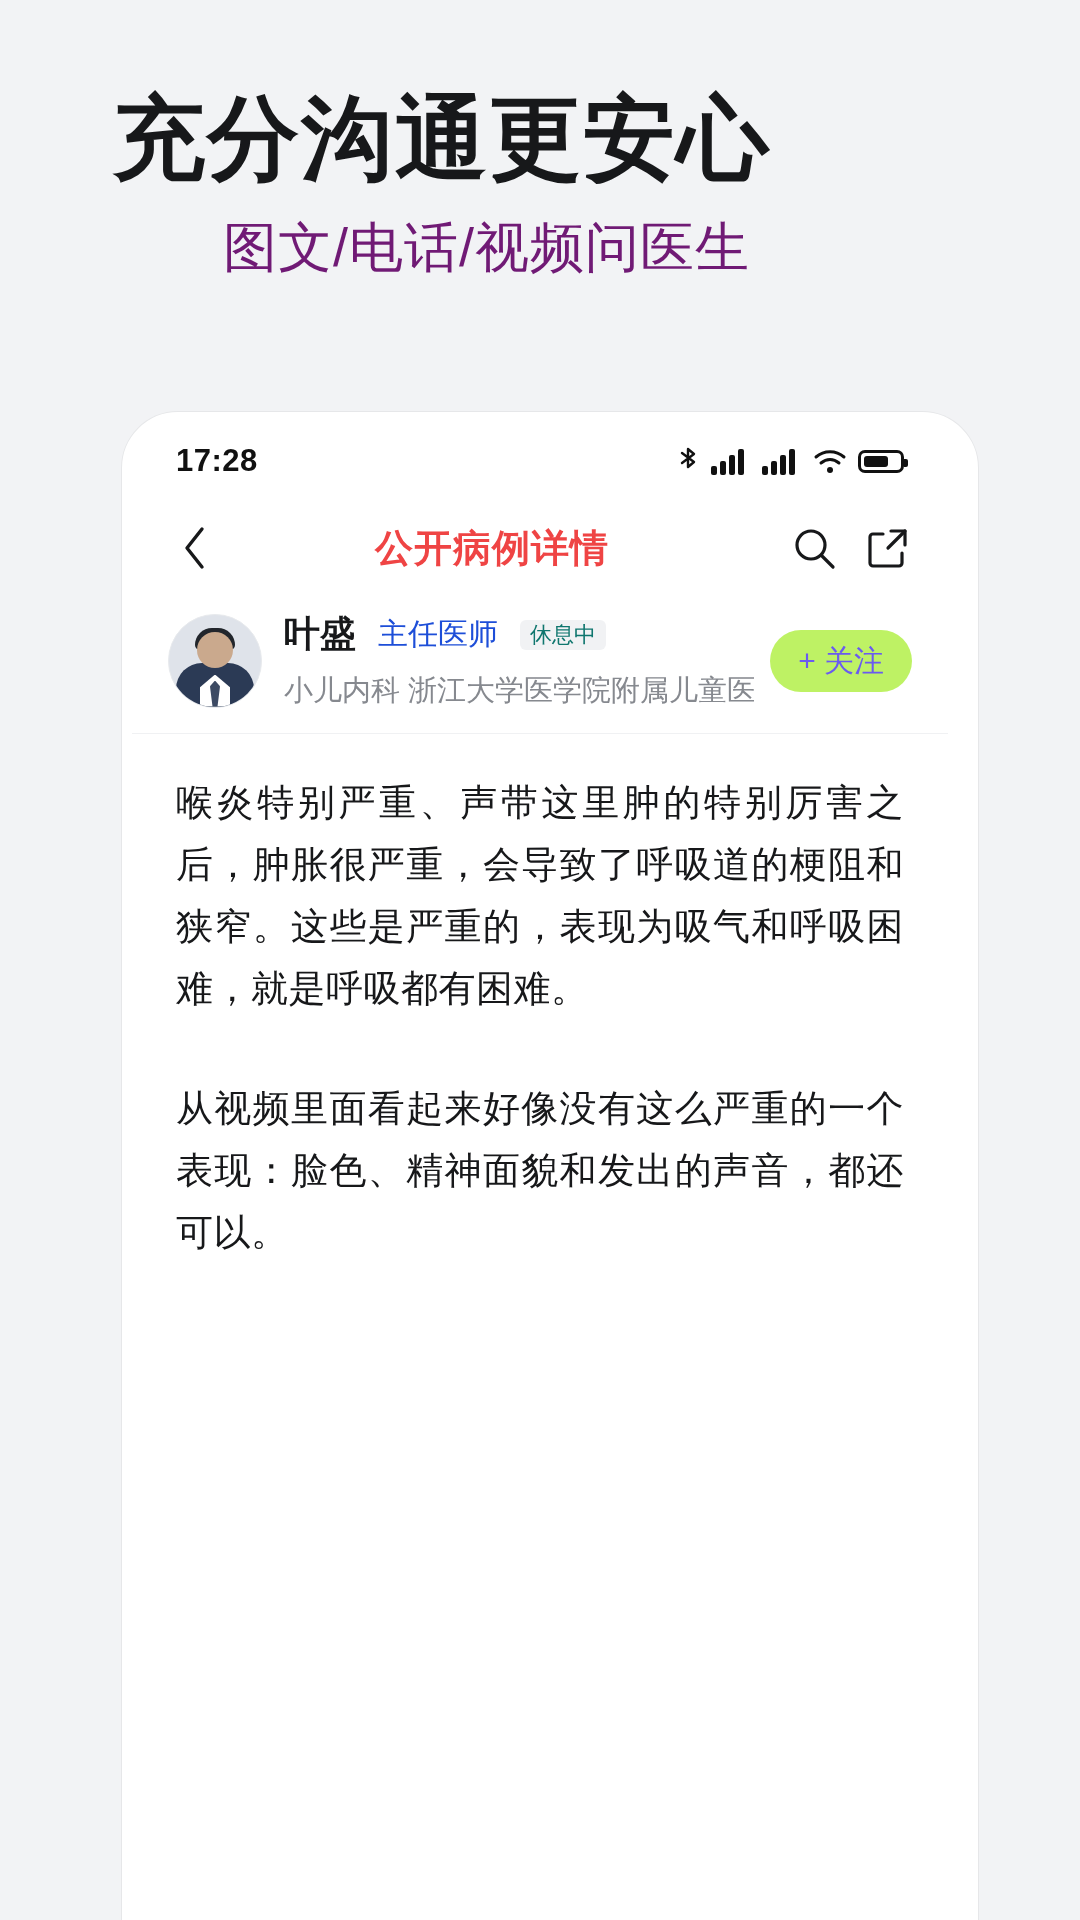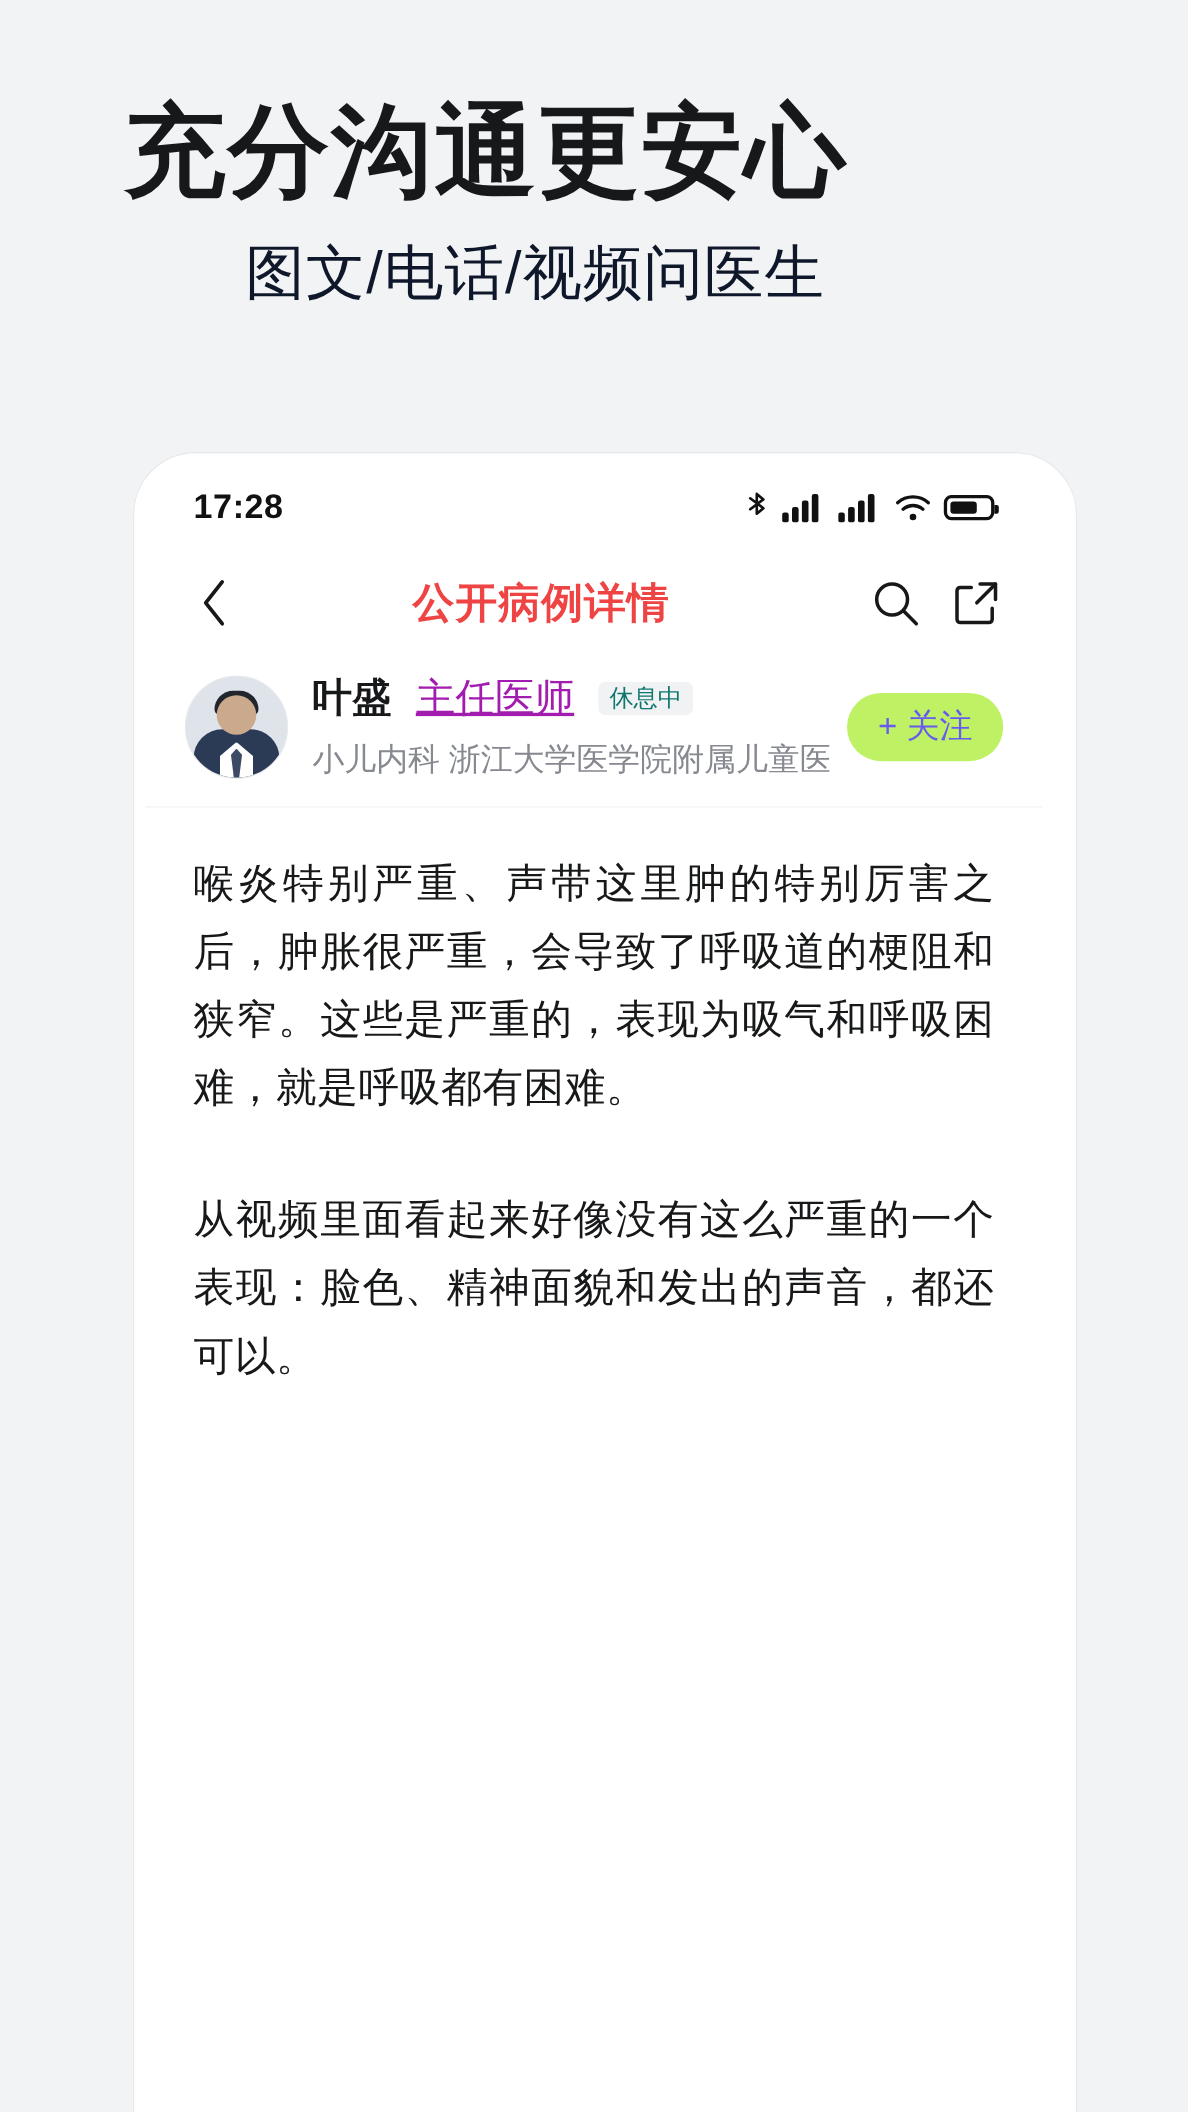--- a/index.html
+++ b/index.html
@@ -33,21 +33,21 @@
     line-height: 1.1;
   }
   .promo-subtitle {
     position: absolute;
     top: 212px;
     left: 0;
     width: 973px;
     text-align: center;
     font-size: 54px;
     font-weight: normal;
-    color: #0f172a;
+    color: #701a75;
     letter-spacing: 1px;
   }
 
   
   .phone {
     position: absolute;
     left: 122px;
     top: 412px;
     width: 836px;
     height: 1520px;
@@ -229,23 +229,22 @@
     display: flex;
     align-items: center;
     gap: 22px;
   }
   .doc-name {
     font-size: 36px;
     font-weight: bold;
     color: #17181a;
   }
   .doc-title {
-    font-size: 36px;
-    color: #a21caf;
-    text-decoration: underline;
+    font-size: 30px;
+    color: #1d4ed8;
   }
   .doc-status {
     font-size: 22px;
     color: #0f766e;
     background: #f1f2f4;
     border-radius: 6px;
     padding: 4px 10px;
     line-height: 1;
   }
   .doc-line2 {

